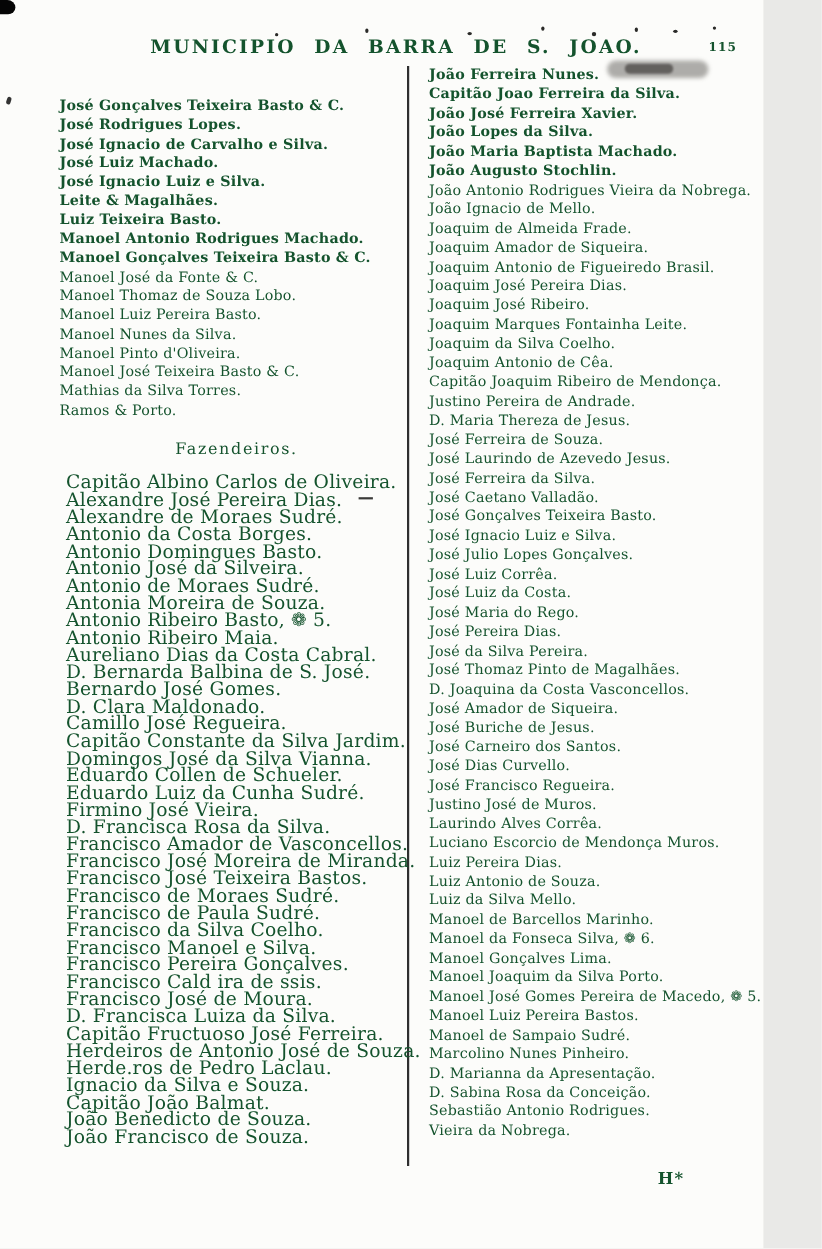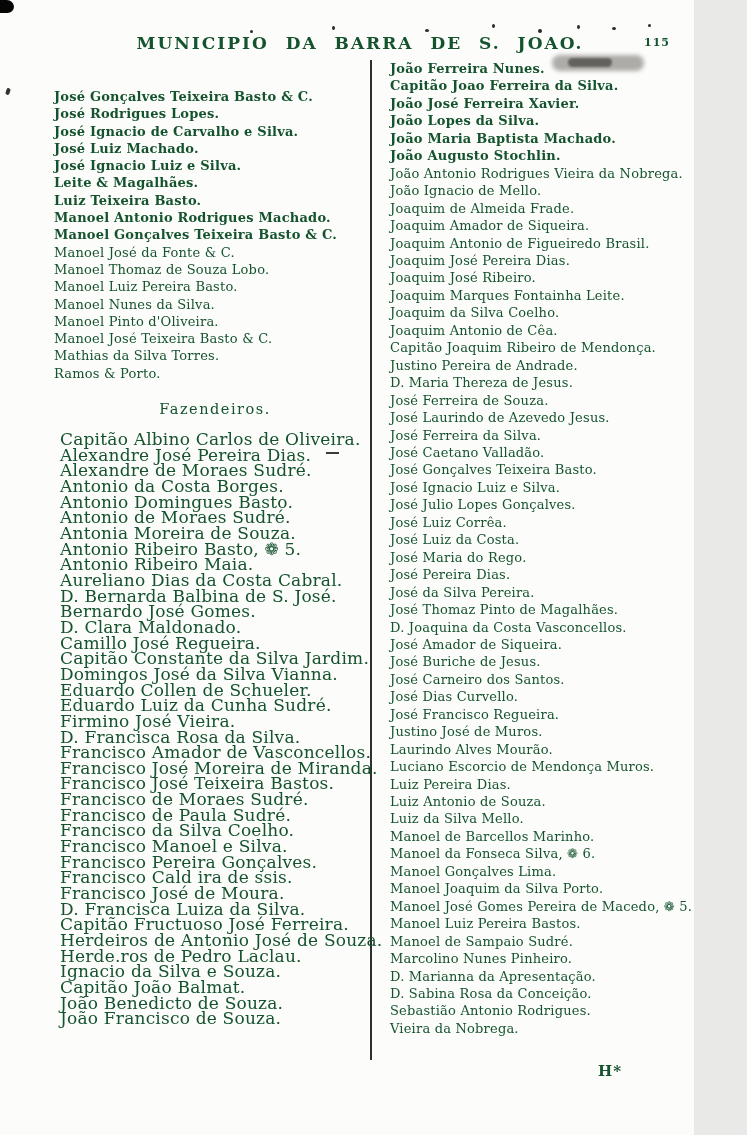--- a/index.html
+++ b/index.html
@@ -117,20 +117,21 @@
         <div class="entry">Mathias da Silva Torres.</div>
         <div class="entry">Ramos &amp; Porto.</div>
       </div>
     <div class="section-heading">Fazendeiros.</div>
     <div class="faz-list">
         <div class="entry">Capitão Albino Carlos de Oliveira.</div>
         <div class="entry">Alexandre José Pereira Dias.</div>
         <div class="entry">Alexandre de Moraes Sudré.</div>
         <div class="entry">Antonio da Costa Borges.</div>
         <div class="entry">Antonio Domingues Basto.</div>
+        <div class="entry">Antonio José da Silveira.</div>
         <div class="entry">Antonio de Moraes Sudré.</div>
         <div class="entry">Antonia Moreira de Souza.</div>
         <div class="entry">Antonio Ribeiro Basto, ❁ 5.</div>
         <div class="entry">Antonio Ribeiro Maia.</div>
         <div class="entry">Aureliano Dias da Costa Cabral.</div>
         <div class="entry">D. Bernarda Balbina de S. José.</div>
         <div class="entry">Bernardo José Gomes.</div>
         <div class="entry">D. Clara Maldonado.</div>
         <div class="entry">Camillo José Regueira.</div>
         <div class="entry">Capitão Constante da Silva Jardim.</div>
@@ -193,21 +194,21 @@
       <div class="entry">José Pereira Dias.</div>
       <div class="entry">José da Silva Pereira.</div>
       <div class="entry">José Thomaz Pinto de Magalhães.</div>
       <div class="entry">D. Joaquina da Costa Vasconcellos.</div>
       <div class="entry">José Amador de Siqueira.</div>
       <div class="entry">José Buriche de Jesus.</div>
       <div class="entry">José Carneiro dos Santos.</div>
       <div class="entry">José Dias Curvello.</div>
       <div class="entry">José Francisco Regueira.</div>
       <div class="entry">Justino José de Muros.</div>
-      <div class="entry">Laurindo Alves Mourão.</div>
+      <div class="entry">Laurindo Alves Corrêa.</div>
       <div class="entry">Luciano Escorcio de Mendonça Muros.</div>
       <div class="entry">Luiz Pereira Dias.</div>
       <div class="entry">Luiz Antonio de Souza.</div>
       <div class="entry">Luiz da Silva Mello.</div>
       <div class="entry">Manoel de Barcellos Marinho.</div>
       <div class="entry">Manoel da Fonseca Silva, ❁ 6.</div>
       <div class="entry">Manoel Gonçalves Lima.</div>
       <div class="entry">Manoel Joaquim da Silva Porto.</div>
       <div class="entry">Manoel José Gomes Pereira de Macedo, ❁ 5.</div>
       <div class="entry">Manoel Luiz Pereira Bastos.</div>

